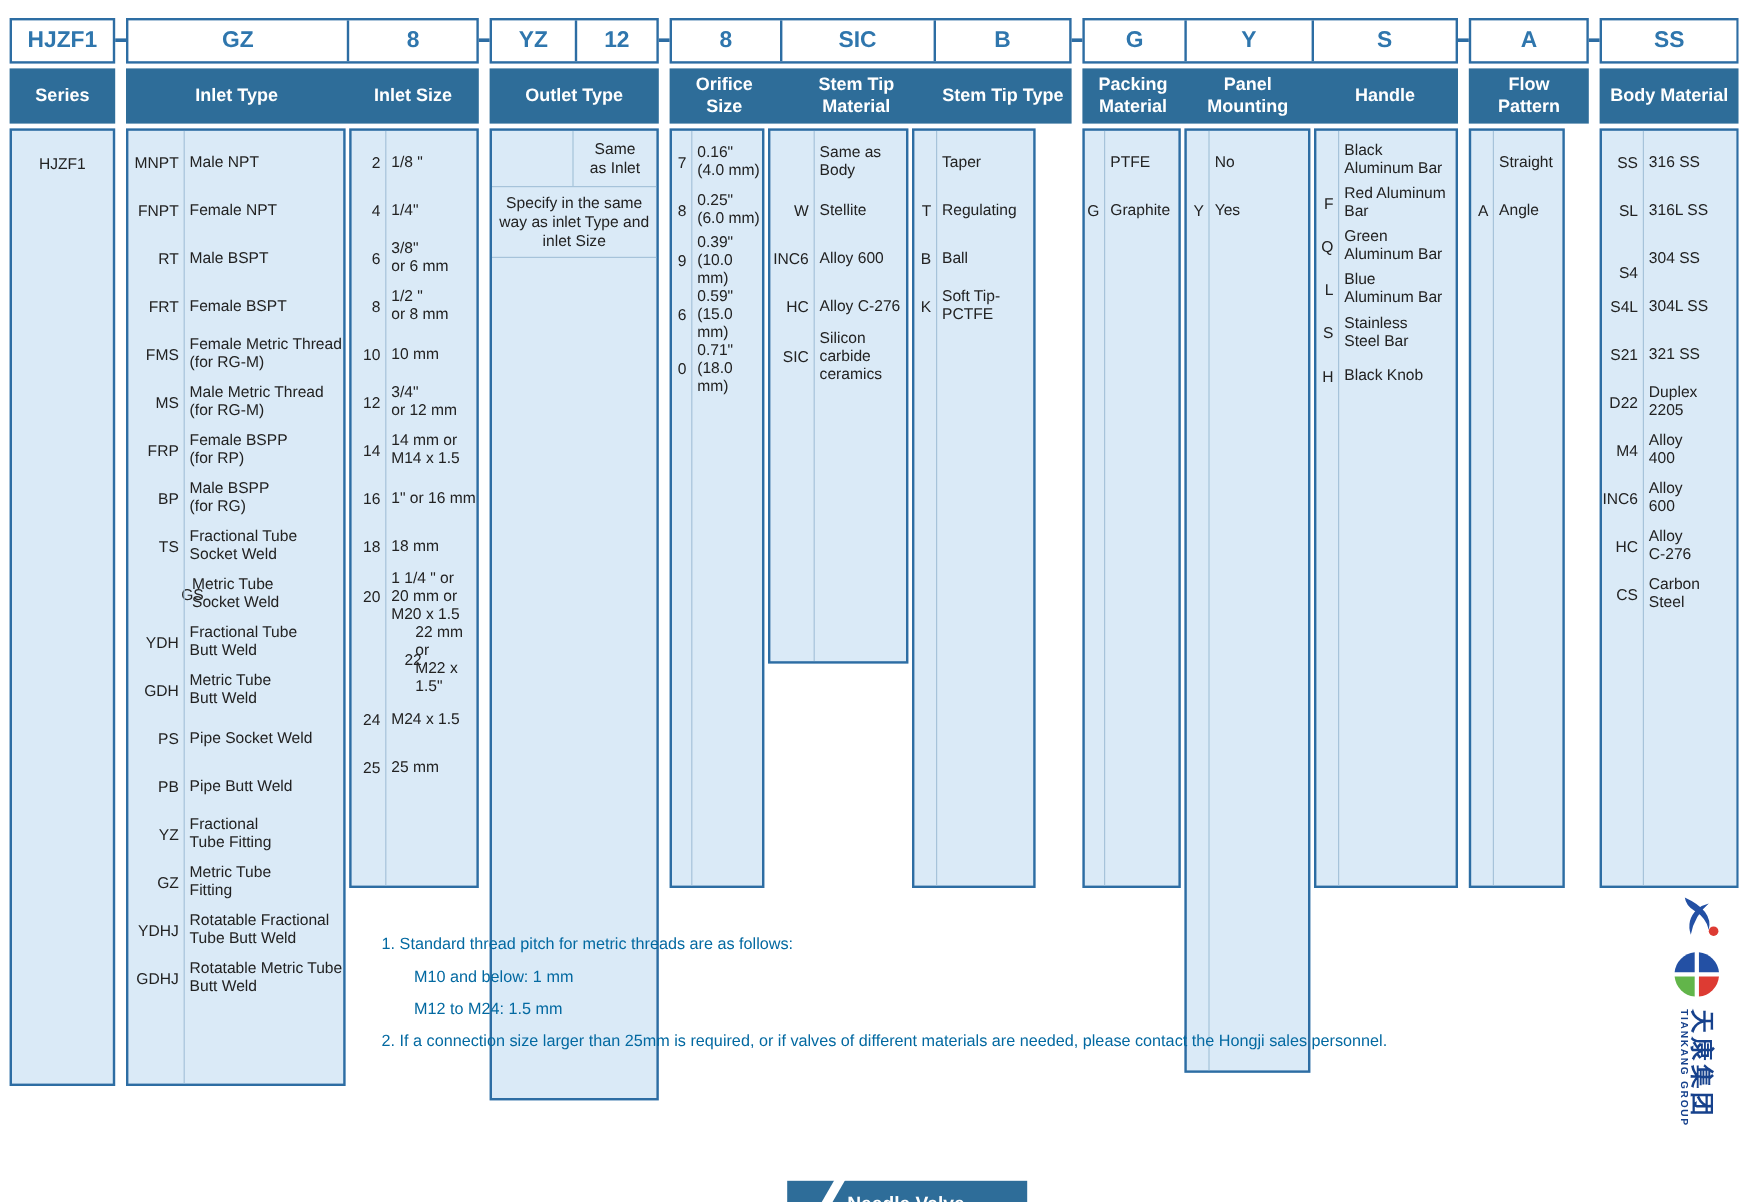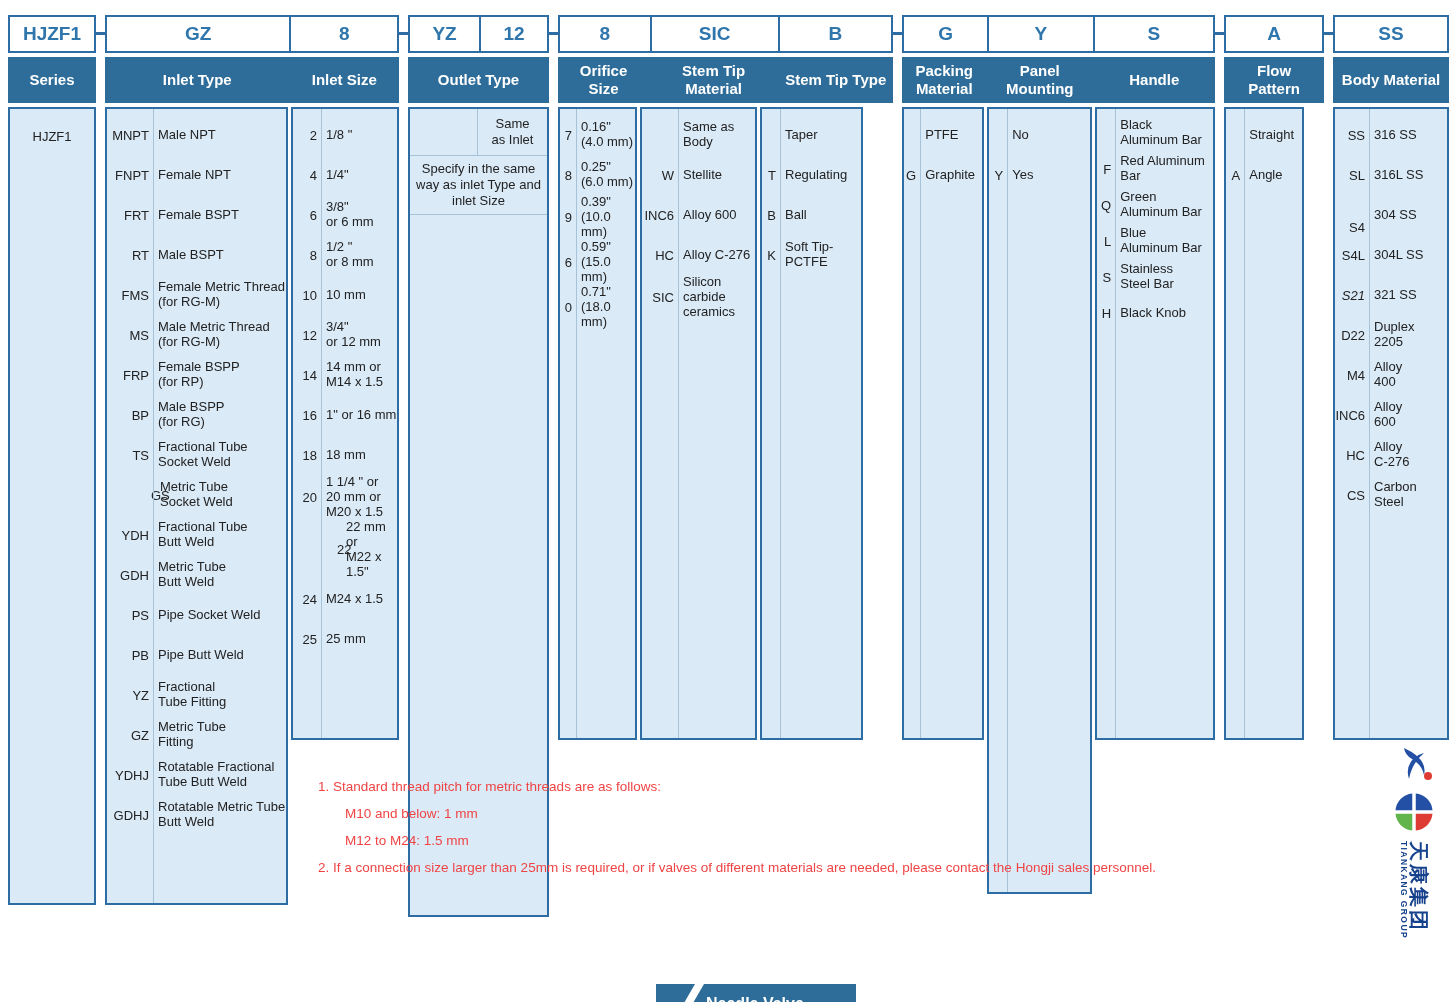--- a/index.html
+++ b/index.html
@@ -27,21 +27,21 @@
   .ccode{flex:none;text-align:right;padding-right:4px;box-sizing:border-box;font-size:13px;color:#222;}
   .cdesc{flex:1;padding-left:5px;font-size:13px;color:#222;white-space:pre-line;line-height:1.15;}
   .centered-item{text-align:center;margin-top:20px;font-size:13px;color:#222;}
   .outlet-row1{display:flex;height:46px;border-bottom:1px solid #a6c3da;}
   .outlet-left{width:68px;border-right:1px solid #a6c3da;box-sizing:border-box;}
   .outlet-right{flex:1;display:flex;align-items:center;justify-content:center;text-align:center;
         font-size:13px;color:#222;white-space:pre-line;line-height:1.2;}
   .outlet-row2{display:flex;align-items:center;justify-content:center;text-align:center;
         font-size:13px;color:#222;border-bottom:1px solid #a6c3da;height:58px;padding:0 3px;
         white-space:pre-line;line-height:1.25;}
-  .notes{position:absolute;left:318px;top:778px;font-size:13.5px;color:#ef4444;}
+  .notes{position:absolute;left:318px;top:778px;font-size:13.5px;color:#0369a1;}
   .note-line{margin-bottom:9px;line-height:18px;}
   .note-line.indent{padding-left:27px;}
   .banner{position:absolute;left:656px;top:984px;width:200px;height:42px;
         background:var(--headerbg,#2e6d99);}
   .banner-stripe{position:absolute;left:26px;top:-5px;width:9px;height:55px;background:#fff;
         transform:skewX(-30deg);}
   .banner-label{color:#fff;font-weight:bold;font-size:16px;line-height:40px;padding-left:50px;}
   .logo{position:absolute;left:1380px;top:745px;width:69px;height:257px;}
   .logo-inner{width:257px;height:69px;transform:rotate(90deg) translateY(-69px);
         transform-origin:top left;display:flex;align-items:center;gap:7px;}
@@ -84,26 +84,26 @@
             <div class="rows">
               <div class="row">
                 <div class="ccode" style="width: 46px;">MNPT</div>
                 <div class="cdesc">Male NPT</div>
               </div>
               <div class="row">
                 <div class="ccode" style="width: 46px;">FNPT</div>
                 <div class="cdesc">Female NPT</div>
               </div>
               <div class="row">
+                <div class="ccode" style="width: 46px;">RT</div>
+                <div class="cdesc">Male BSPT</div>
+              </div>
+              <div class="row">
                 <div class="ccode" style="width: 46px;">FRT</div>
                 <div class="cdesc">Female BSPT</div>
-              </div>
-              <div class="row">
-                <div class="ccode" style="width: 46px;">RT</div>
-                <div class="cdesc">Male BSPT</div>
               </div>
               <div class="row">
                 <div class="ccode" style="width: 46px;">FMS</div>
                 <div class="cdesc">Female Metric Thread
 (for RG-M)</div>
               </div>
               <div class="row">
                 <div class="ccode" style="width: 46px;">MS</div>
                 <div class="cdesc">Male Metric Thread
 (for RG-M)</div>
@@ -290,21 +290,21 @@
                 <div class="cdesc">0.59"
 (15.0 mm)</div>
               </div>
               <div class="row">
                 <div class="ccode" style="width: 16px;">0</div>
                 <div class="cdesc">0.71"
 (18.0 mm)</div>
               </div>
             </div>
           </div>
-          <div class="bodybox" style="width: 117px; height: 633px;">
+          <div class="bodybox" style="width: 117px; height: 446px;">
             <div class="vline" style="left: 36px;"></div>
             <div class="rows">
               <div class="row">
                 <div class="ccode" style="width: 36px;"></div>
                 <div class="cdesc">Same as Body</div>
               </div>
               <div class="row">
                 <div class="ccode" style="width: 36px;">W</div>
                 <div class="cdesc">Stellite</div>
               </div>
@@ -466,21 +466,21 @@
               </div>
               <div class="row">
                 <div class="ccode" style="width: 34px; margin-top: 24px;">S4</div>
                 <div class="cdesc">304 SS</div>
               </div>
               <div class="row">
                 <div class="ccode" style="width: 34px;">S4L</div>
                 <div class="cdesc">304L SS</div>
               </div>
               <div class="row">
-                <div class="ccode" style="width: 34px; font-style: italic;">S21</div>
+                <div class="ccode" style="width: 34px;">S21</div>
                 <div class="cdesc">321 SS</div>
               </div>
               <div class="row">
                 <div class="ccode" style="width: 34px;">D22</div>
                 <div class="cdesc">Duplex
 2205</div>
               </div>
               <div class="row">
                 <div class="ccode" style="width: 34px;">M4</div>
                 <div class="cdesc">Alloy

